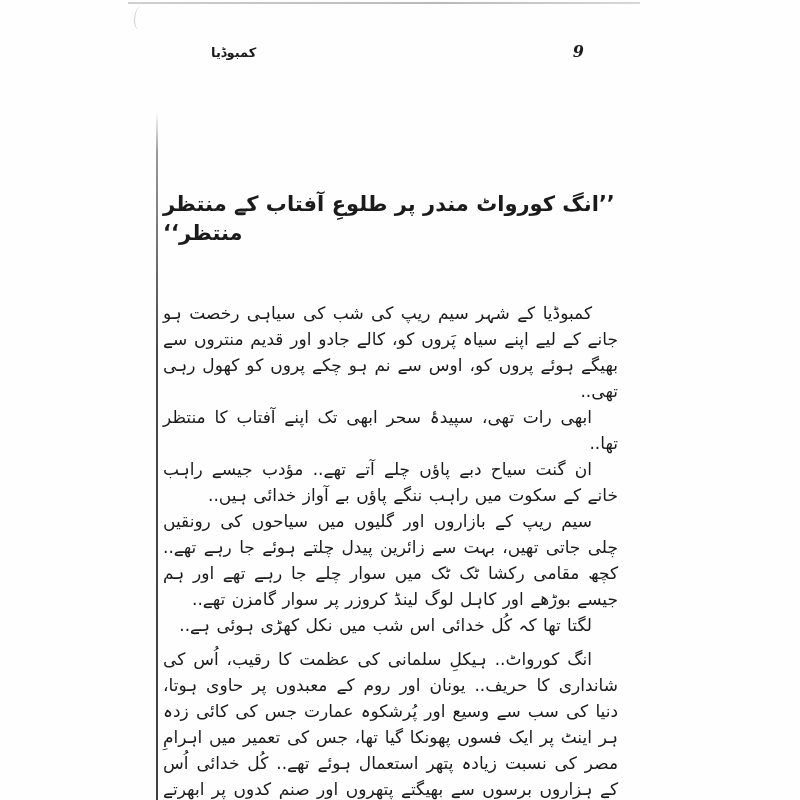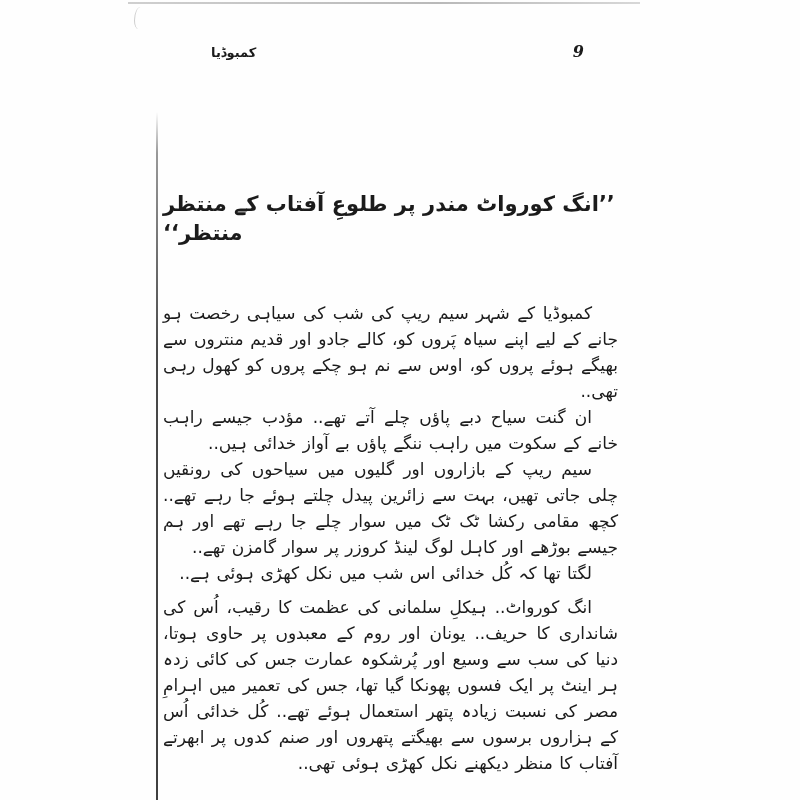--- a/index.html
+++ b/index.html
@@ -112,19 +112,20 @@
 
   <div class="running-header">
     <span class="book-title">کمبوڈیا</span>
     <span class="page-number">9</span>
   </div>
 
   <h1 class="chapter-heading">’’انگ کورواٹ مندر پر طلوعِ آفتاب کے منتظر منتظر‘‘</h1>
 
   <div class="text-column">
     <p>کمبوڈیا کے شہر سیم ریپ کی شب کی سیاہی رخصت ہو جانے کے لیے اپنے سیاہ پَروں کو، کالے جادو اور قدیم منتروں سے بھیگے ہوئے پروں کو، اوس سے نم ہو چکے پروں کو کھول رہی تھی..</p>
+    <p>ابھی رات تھی، سپیدۂ سحر ابھی تک اپنے آفتاب کا منتظر تھا..</p>
     <p>ان گنت سیاح دبے پاؤں چلے آتے تھے.. مؤدب جیسے راہب خانے کے سکوت میں راہب ننگے پاؤں بے آواز خدائی ہیں..</p>
     <p>سیم ریپ کے بازاروں اور گلیوں میں سیاحوں کی رونقیں چلی جاتی تھیں، بہت سے زائرین پیدل چلتے ہوئے جا رہے تھے.. کچھ مقامی رکشا ٹک ٹک میں سوار چلے جا رہے تھے اور ہم جیسے بوڑھے اور کاہل لوگ لینڈ کروزر پر سوار گامزن تھے..</p>
     <p>لگتا تھا کہ کُل خدائی اس شب میں نکل کھڑی ہوئی ہے..</p>
     <p class="new-section">انگ کورواٹ.. ہیکلِ سلمانی کی عظمت کا رقیب، اُس کی شانداری کا حریف.. یونان اور روم کے معبدوں پر حاوی ہوتا، دنیا کی سب سے وسیع اور پُرشکوہ عمارت جس کی کائی زدہ ہر اینٹ پر ایک فسوں پھونکا گیا تھا، جس کی تعمیر میں اہرامِ مصر کی نسبت زیادہ پتھر استعمال ہوئے تھے.. کُل خدائی اُس کے ہزاروں برسوں سے بھیگتے پتھروں اور صنم کدوں پر ابھرتے آفتاب کا منظر دیکھنے نکل کھڑی ہوئی تھی..</p>
   </div>
 
 </div>
 
 </body></html>

